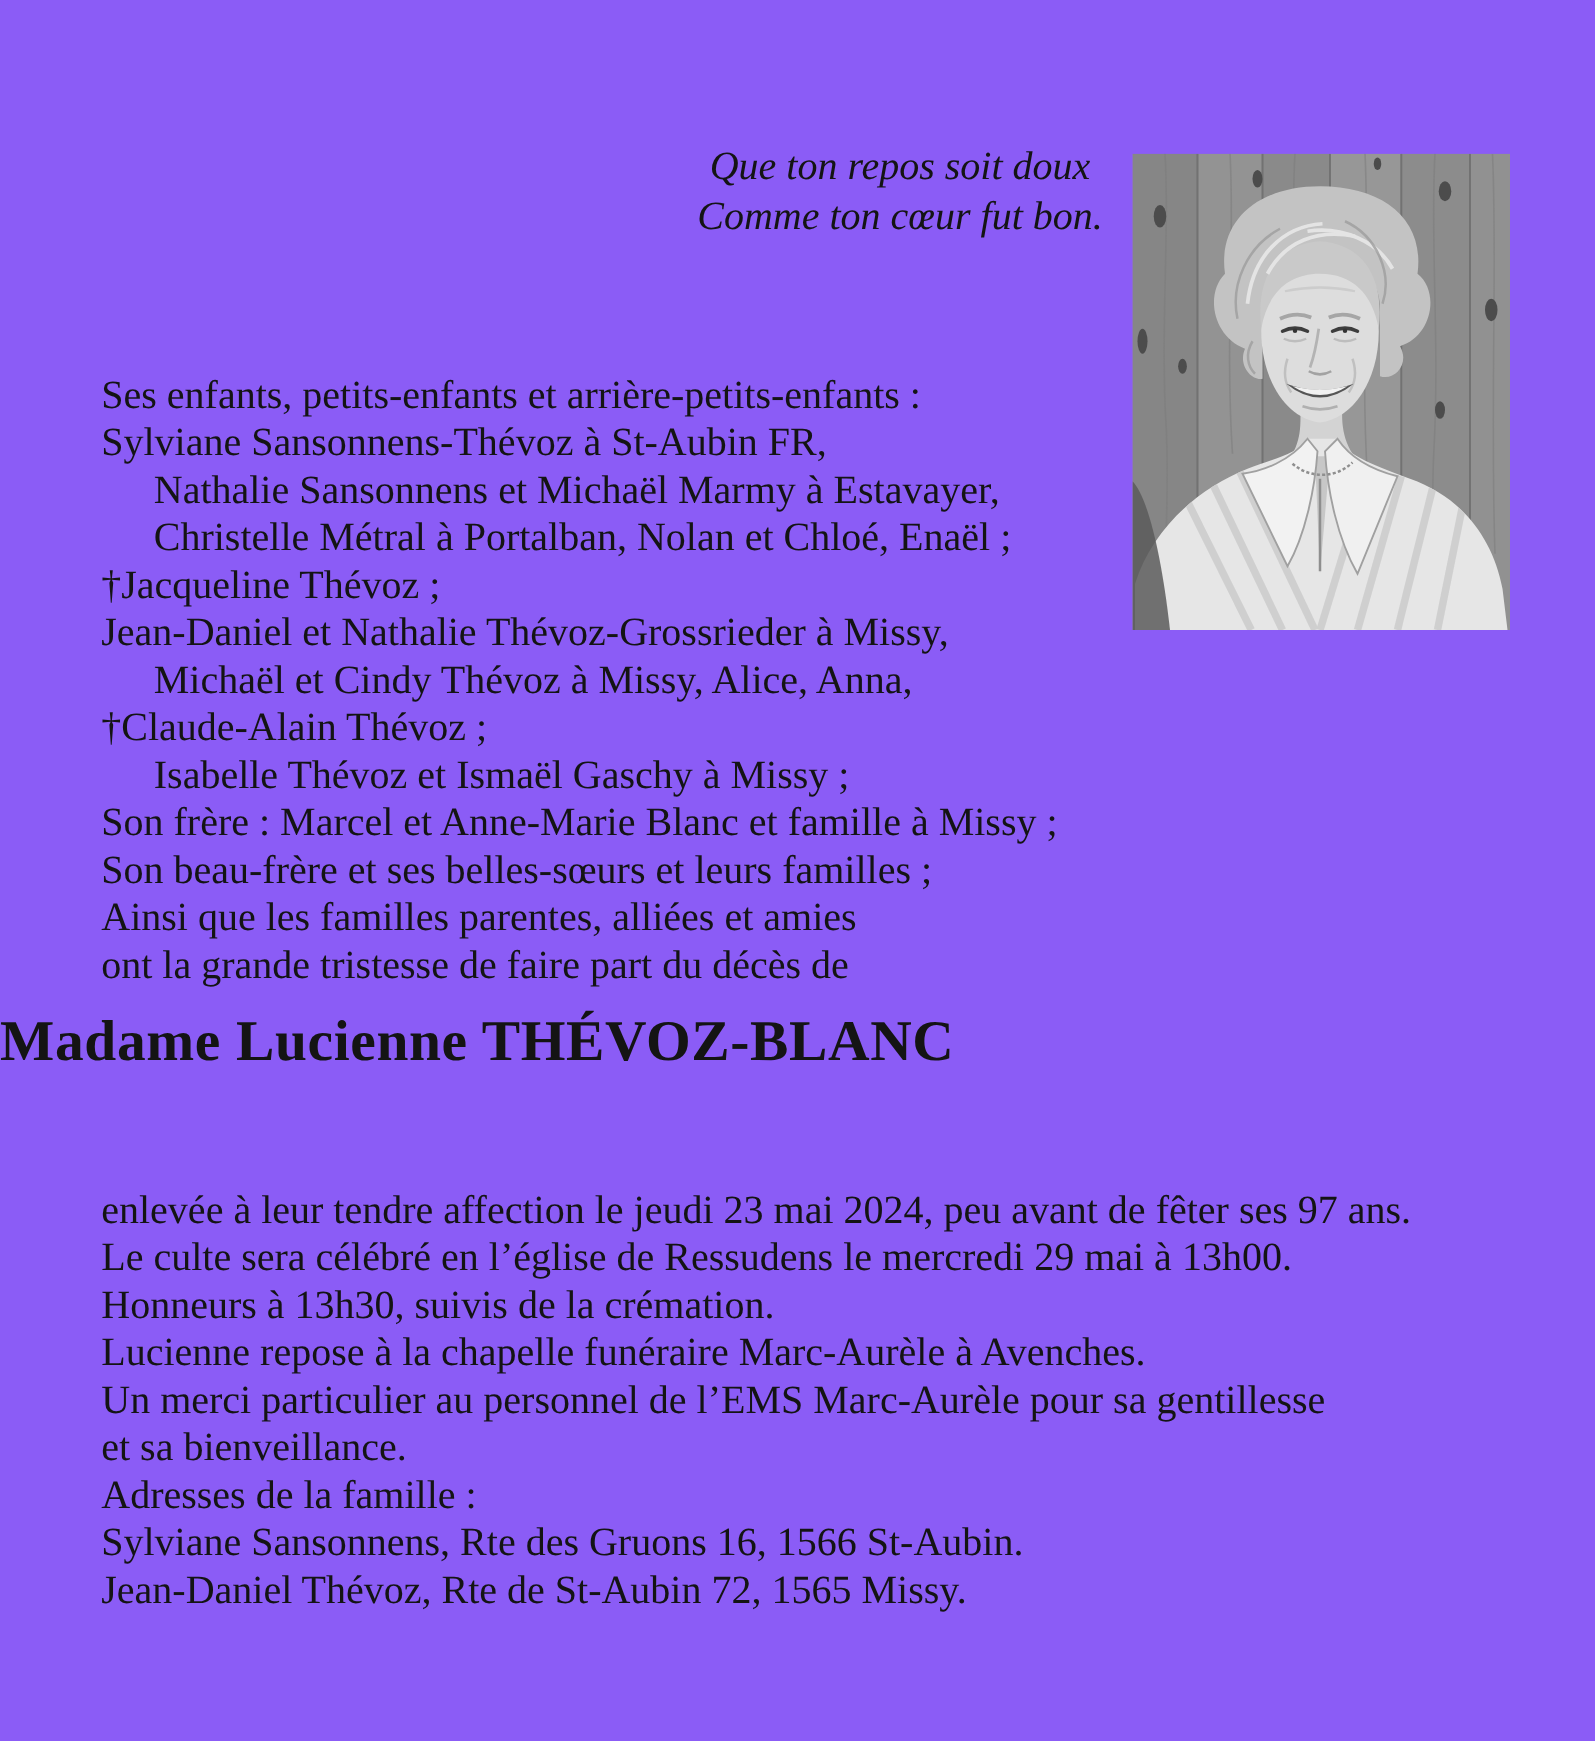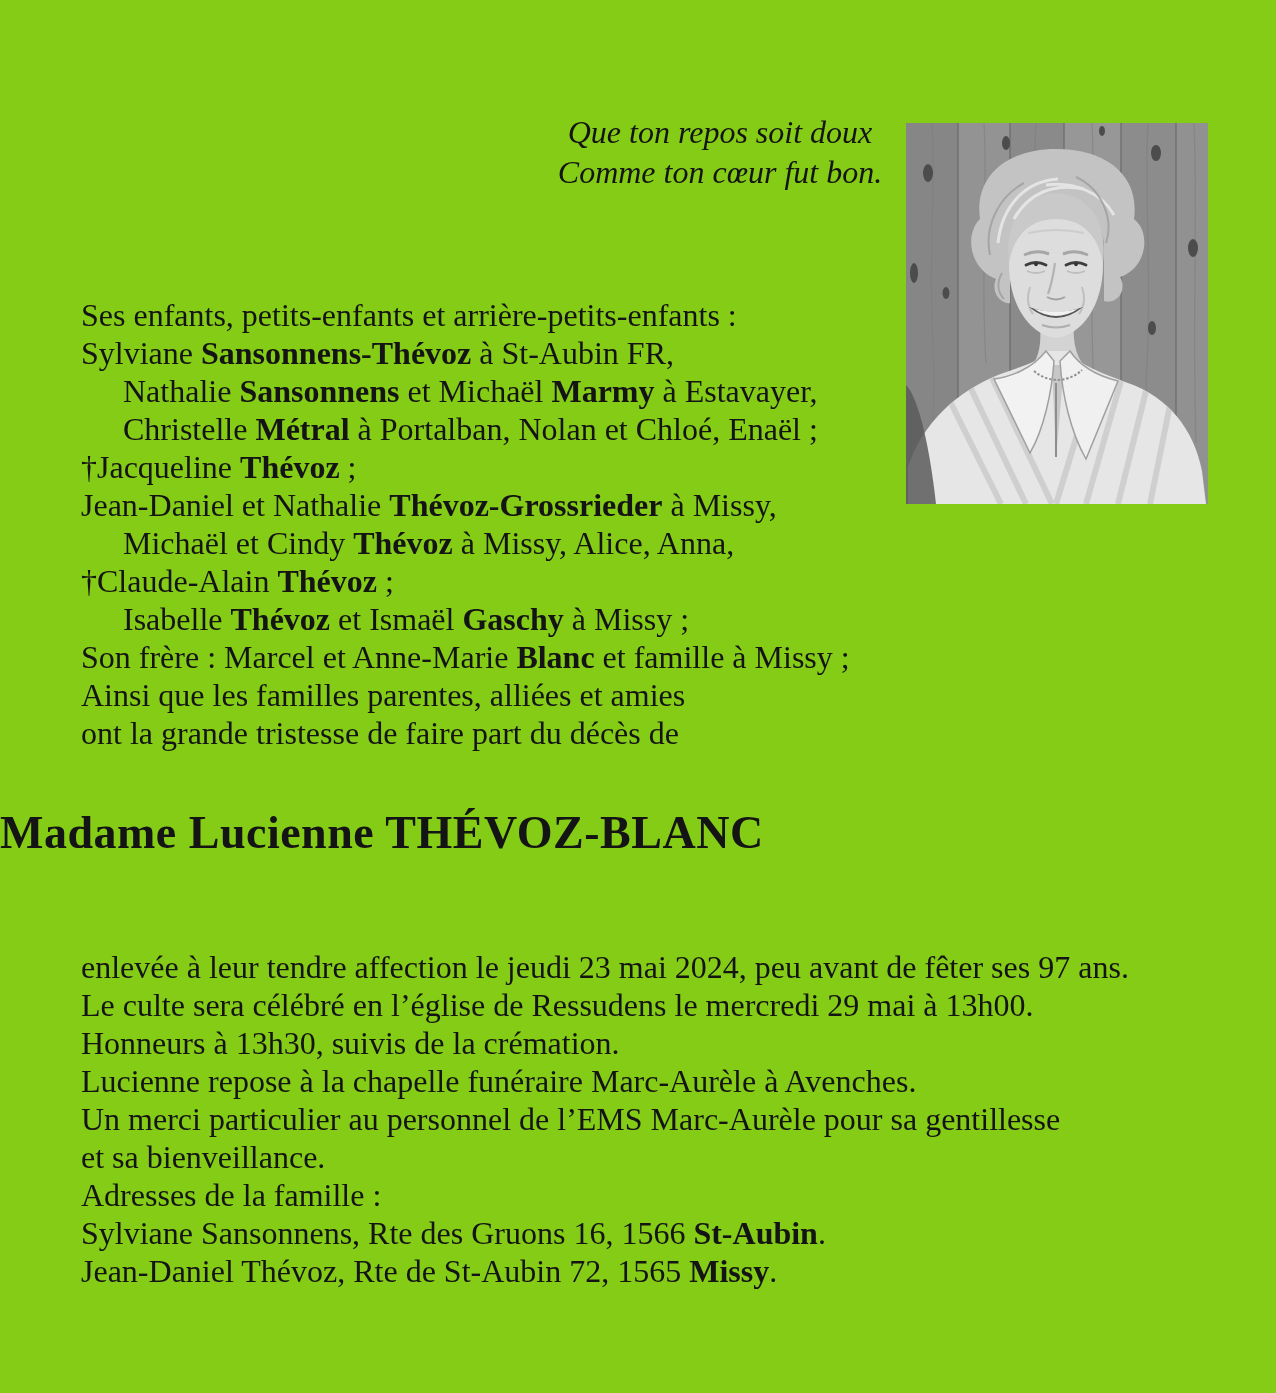--- a/index.html
+++ b/index.html
@@ -3,39 +3,39 @@
 <meta charset="utf-8">
 <style>
   html, body { margin: 0; padding: 0; }
   body {
     width: 1276px; height: 1393px;
     background: #ffffff;
     font-family: "Liberation Serif", serif;
     color: #141414;
     overflow: hidden;
   }
-  .page { position: relative; width: 1276px; height: 1393px; background: #84cc16; }
+  .page { position: relative; width: 1276px; height: 1393px; background: #8b5cf6; }
 
   .epigraph {
     position: absolute; top: 112px; left: 440px; width: 560px;
     text-align: center; font-style: italic;
     font-size: 32px; line-height: 40px;
   }
 
   .portrait {
     position: absolute; left: 906px; top: 123px;
     width: 302px; height: 381px; display: block;
   }
 
   .textblock { position: absolute; left: 81px; font-size: 32px; line-height: 38px; }
   .family-list   { top: 296px; width: 840px; }
   .announcement  { top: 948px; width: 1140px; }
   .line { white-space: pre-wrap; }
   .line.indent { padding-left: 42px; }
-  .b { font-weight: bold; }
+  .b { font-weight: normal; }
 
   .deceased-title {
     position: absolute; top: 804px; left: 0; width: 1276px;
     text-align: left; font-weight: bold;
     font-size: 46px; line-height: 58px;
     letter-spacing: 0.5px;
   }
 </style>
 </head>
 <body>
@@ -147,20 +147,21 @@
       <div class="line"><span>Ses enfants, petits-enfants et arrière-petits-enfants :</span></div>
       <div class="line"><span>Sylviane </span><span class="b">Sansonnens-Thévoz</span><span> à St-Aubin FR,</span></div>
       <div class="line indent"><span>Nathalie </span><span class="b">Sansonnens</span><span> et Michaël </span><span class="b">Marmy</span><span> à Estavayer,</span></div>
       <div class="line indent"><span>Christelle </span><span class="b">Métral</span><span> à Portalban, Nolan et Chloé, Enaël ;</span></div>
       <div class="line"><span>†Jacqueline </span><span class="b">Thévoz</span><span> ;</span></div>
       <div class="line"><span>Jean-Daniel et Nathalie </span><span class="b">Thévoz-Grossrieder</span><span> à Missy,</span></div>
       <div class="line indent"><span>Michaël et Cindy </span><span class="b">Thévoz</span><span> à Missy, Alice, Anna,</span></div>
       <div class="line"><span>†Claude-Alain </span><span class="b">Thévoz</span><span> ;</span></div>
       <div class="line indent"><span>Isabelle </span><span class="b">Thévoz</span><span> et Ismaël </span><span class="b">Gaschy</span><span> à Missy ;</span></div>
       <div class="line"><span>Son frère : Marcel et Anne-Marie </span><span class="b">Blanc</span><span> et famille à Missy ;</span></div>
+      <div class="line"><span>Son beau-frère et ses belles-sœurs et leurs familles ;</span></div>
       <div class="line"><span>Ainsi que les familles parentes, alliées et amies</span></div>
       <div class="line"><span>ont la grande tristesse de faire part du décès de</span></div>
     </div>
 
   <div class="deceased-title">Madame Lucienne THÉVOZ-BLANC</div>
 
   <div class="textblock announcement">
       <div class="line"><span>enlevée à leur tendre affection le jeudi 23 mai 2024, peu avant de fêter ses 97 ans.</span></div>
       <div class="line"><span>Le culte sera célébré en l’église de Ressudens le mercredi 29 mai à 13h00.</span></div>
       <div class="line"><span>Honneurs à 13h30, suivis de la crémation.</span></div>

